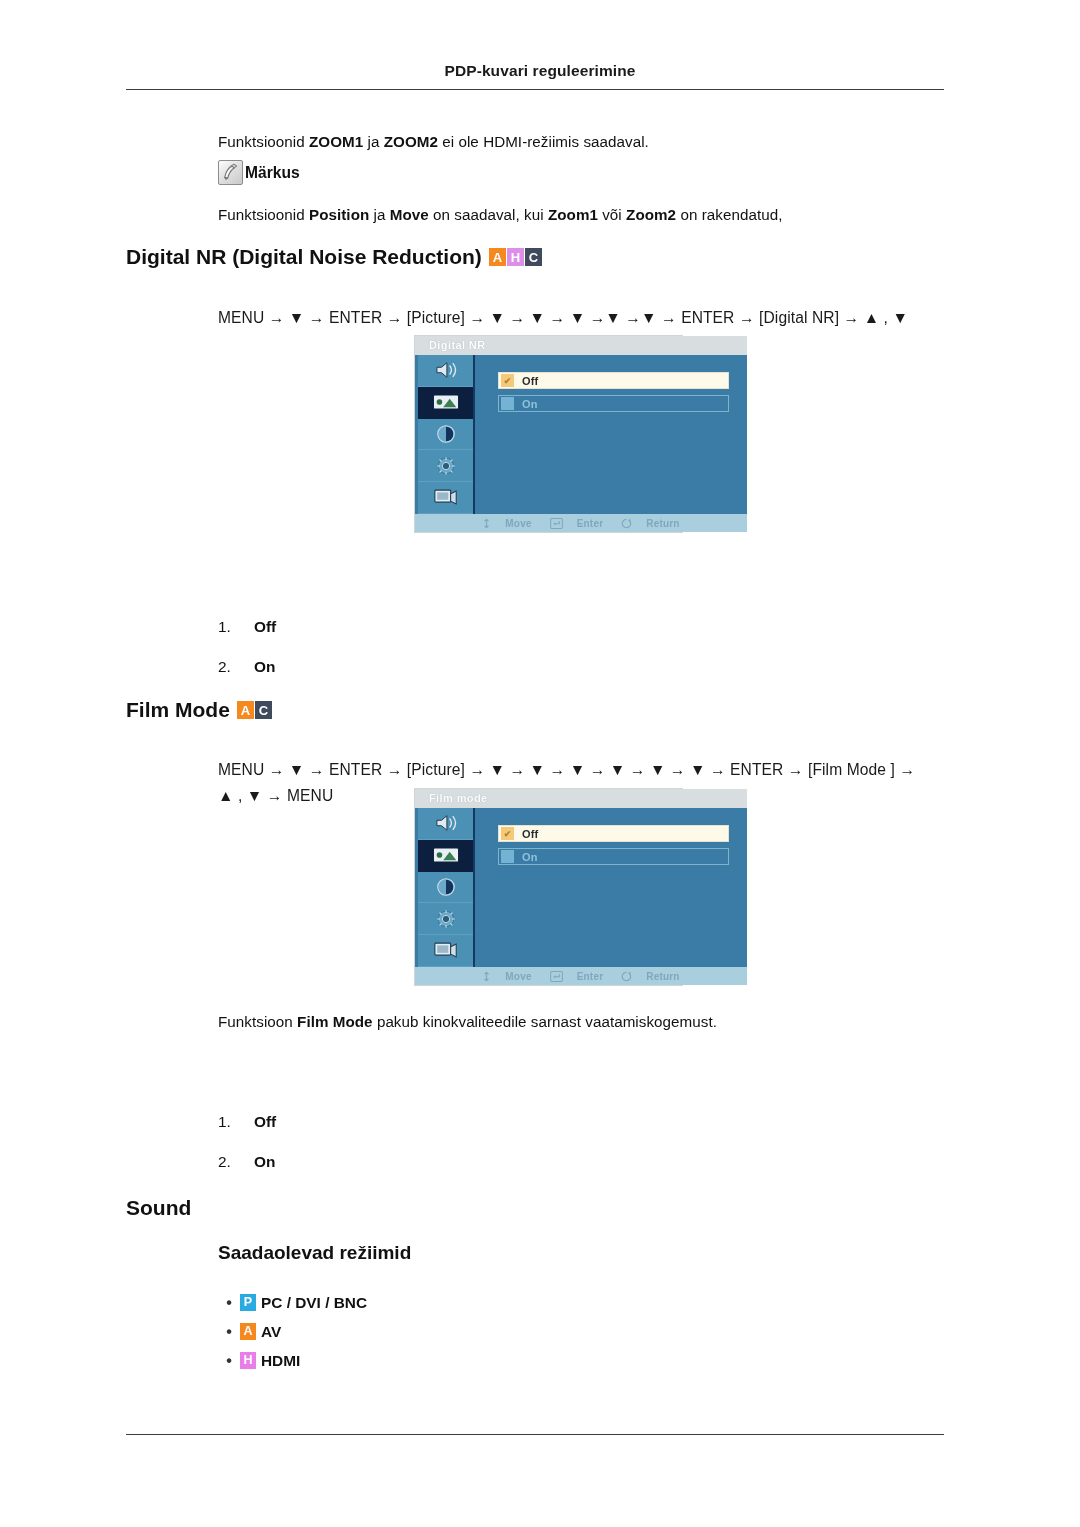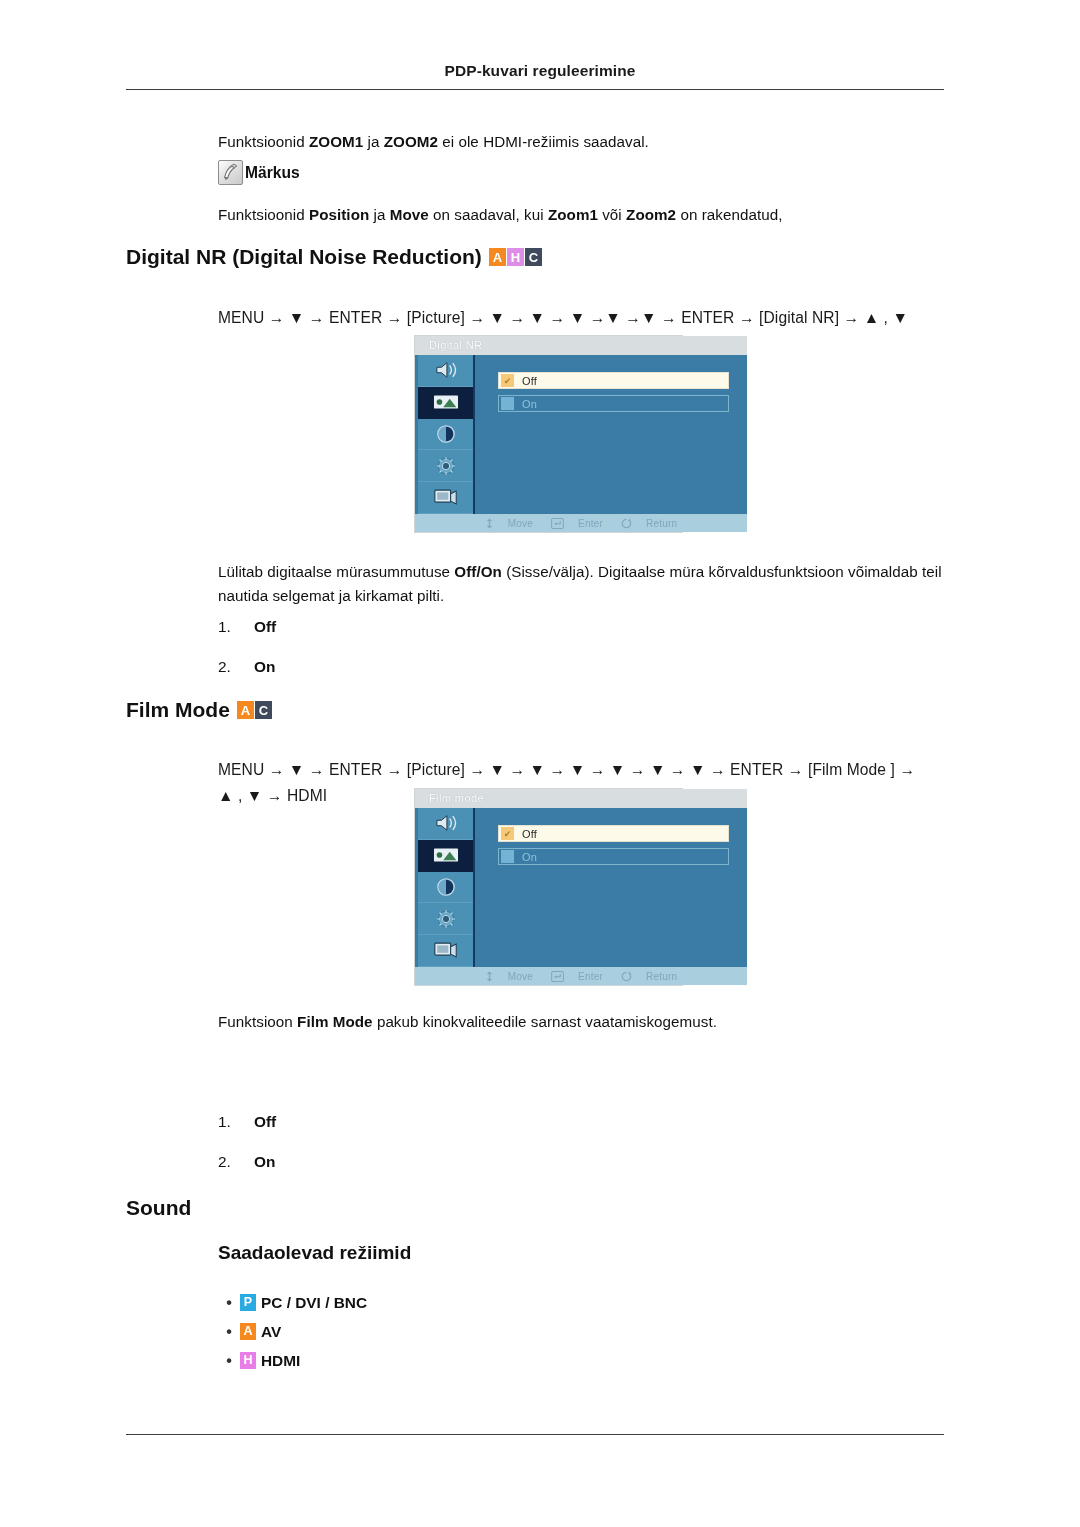--- a/index.html
+++ b/index.html
@@ -192,20 +192,21 @@
 
   
   .osd {
     position: absolute;
     width: 267px;
     height: 196px;
     background: #3a7ca5;
     box-sizing: border-box;
     font-family: "Liberation Sans", sans-serif;
     box-shadow: 0 0 0 1px #cfd6da;
+    font-weight: bold;
   }
   .osd-title {
     position: absolute;
     top: 0; left: 0;
     width: 332px;
     height: 19px;
     background: #d8dde0;
     color: #ffffff;
     font-size: 11px;
     line-height: 19px;
@@ -425,23 +426,20 @@
       <span class="osd-hint">
         <svg width="11" height="11" viewBox="0 0 12 12">
           <path d="M6 1.4 a4.6 4.6 0 1 0 3.4 1.6" fill="none" stroke="#7fa8bd" stroke-width="1.3"></path>
           <path d="M9.9 0.6 L10.4 3.6 L7.6 3.1 Z" fill="#7fa8bd"></path>
         </svg>
         <span>Return</span>
       </span>
     </div>
   </div>
 
-  <div class="para" style="left:218px; top:560px; width:740px;">
-    <span>Lülitab digitaalse mürasummutuse </span><b>Off/On</b><span> (Sisse/välja). Digitaalse müra kõrvaldusfunktsioon võimaldab teil nautida selgemat ja kirkamat pilti.</span>
-  </div>
 
   <div class="numlist" style="top:618px;">
     <div class="li">
       <span class="num">1.</span>
       <span class="txt">Off</span>
     </div>
     <div class="li">
       <span class="num">2.</span>
       <span class="txt">On</span>
     </div>
@@ -450,21 +448,21 @@
   <div class="h-section" style="top:698px;">
     <span>Film Mode</span>
     <span class="badges">
       <span class="badge" style="background:#f5881f">A</span>
       <span class="badge" style="background:#3f4a5c">C</span>
     </span>
   </div>
 
   <div class="menupath" style="top:740px;">
     <div>MENU → ▼ → ENTER → [Picture] → ▼ → ▼ → ▼ → ▼ → ▼ → ▼ → ENTER → [Film Mode ] →</div>
-    <div>▲ , ▼ → HDMI</div>
+    <div>▲ , ▼ → MENU</div>
   </div>
 
   <div class="osd" style="left:415px; top:789px;">
     <div class="osd-title">Film mode</div>
     <div class="osd-body">
 
       <div class="osd-sidebar">
         <div class="osd-ic">
           <svg width="26" height="20" viewBox="0 0 28 22">
             <path d="M4 8 L9 8 L15 3 L15 19 L9 14 L4 14 Z" fill="#dfe9ef" stroke="#1d3c52" stroke-width="1.1"></path>

